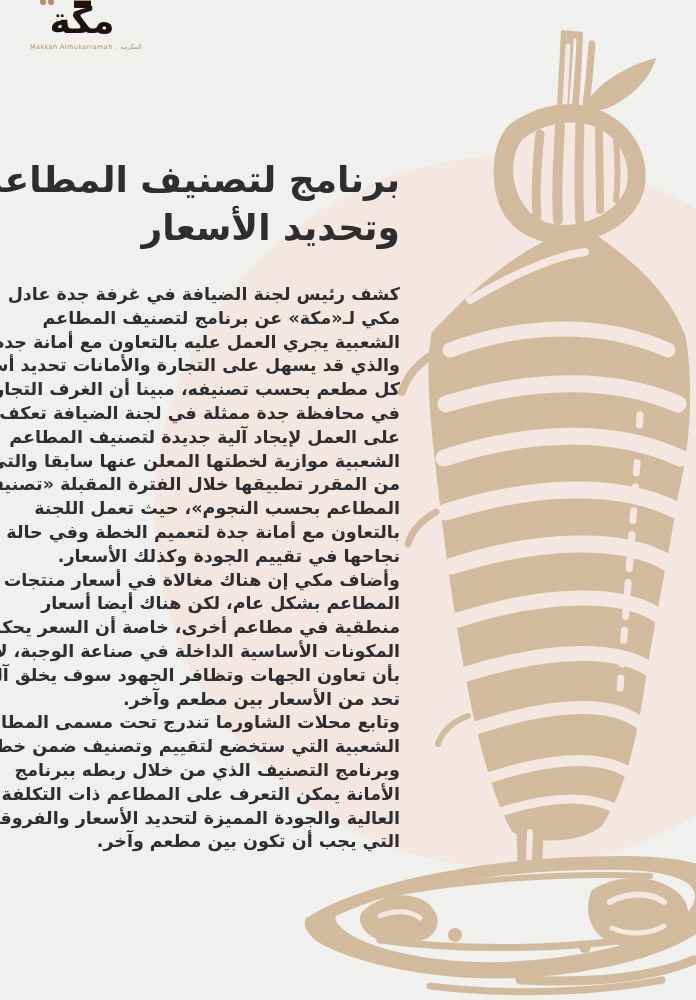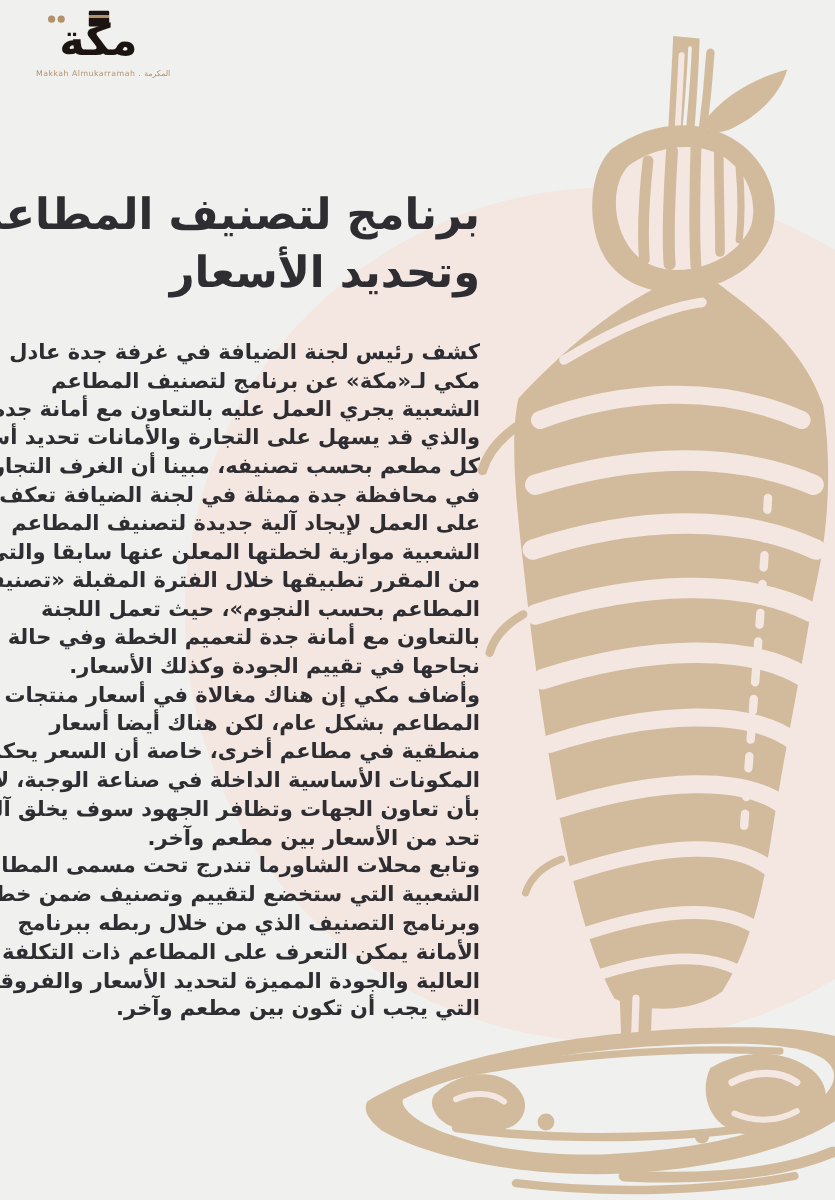--- a/index.html
+++ b/index.html
@@ -22,21 +22,21 @@
     border-radius:50%;background:var(--circle_bg,#f4e7e2);z-index:0;
   }
   svg.illo{position:absolute;left:0;top:0;z-index:1;pointer-events:none;}
   .ink{fill:var(--ink,#d2bb9c);}
   .inkline{stroke:var(--ink,#d2bb9c);fill:none;stroke-linecap:round;}
   .pkfill{fill:var(--circle_bg,#f4e7e2);}
   .pkline{stroke:var(--circle_bg,#f4e7e2);fill:none;stroke-linecap:round;}
   .bgfill{fill:var(--page_bg,#f0f0ee);}
   .bgline{stroke:var(--page_bg,#f0f0ee);fill:none;stroke-linecap:round;}
 
-  .logo{position:absolute;left:30px;top:16px;width:104px;z-index:2;}
+  .logo{position:absolute;left:30px;top:2px;width:104px;z-index:2;}
   .logo-word{
     position:relative;direction:rtl;text-align:center;
     font-size:36px;font-weight:bold;color:var(--logo_dark,#1b1410);
     line-height:1.05;letter-spacing:-1px;
   }
   .logo-dots{position:absolute;top:-3px;left:10px;display:flex;gap:2px;}
   .logo-dots span{width:6px;height:6px;border-radius:50%;background:var(--gold,#b3926a);display:block;}
   .logo-kaaba{
     position:absolute;top:-7px;left:44px;width:17px;height:13px;
     background:linear-gradient(180deg,var(--logo_dark,#1b1410) 0 30%,var(--gold,#b3926a) 30% 45%,var(--logo_dark,#1b1410) 45% 100%);

